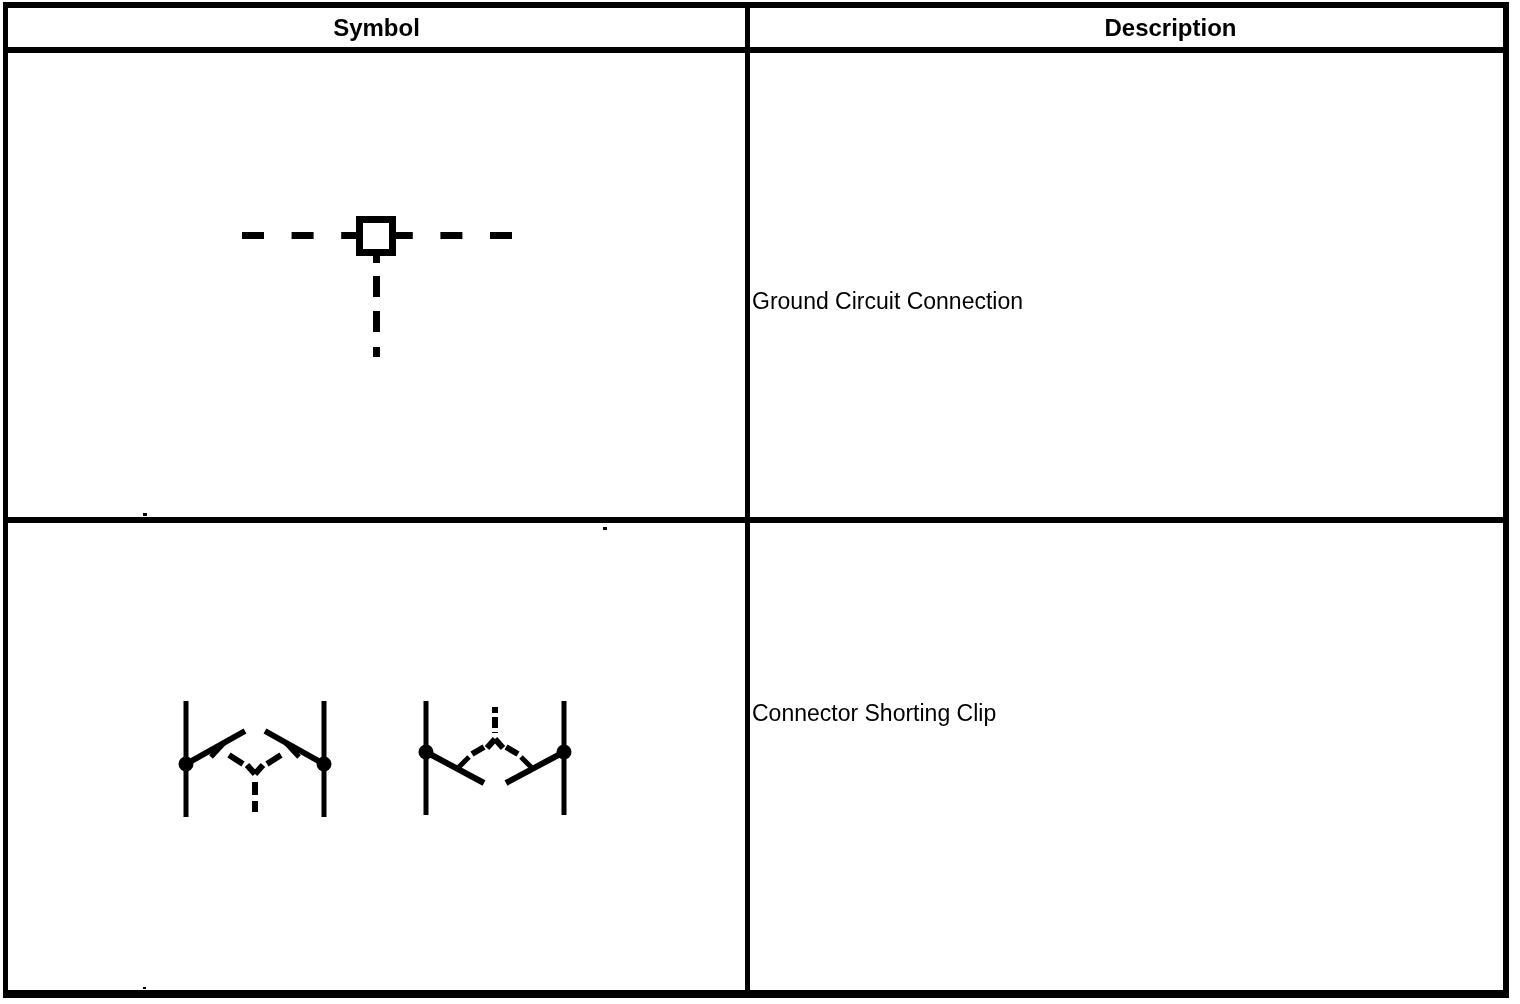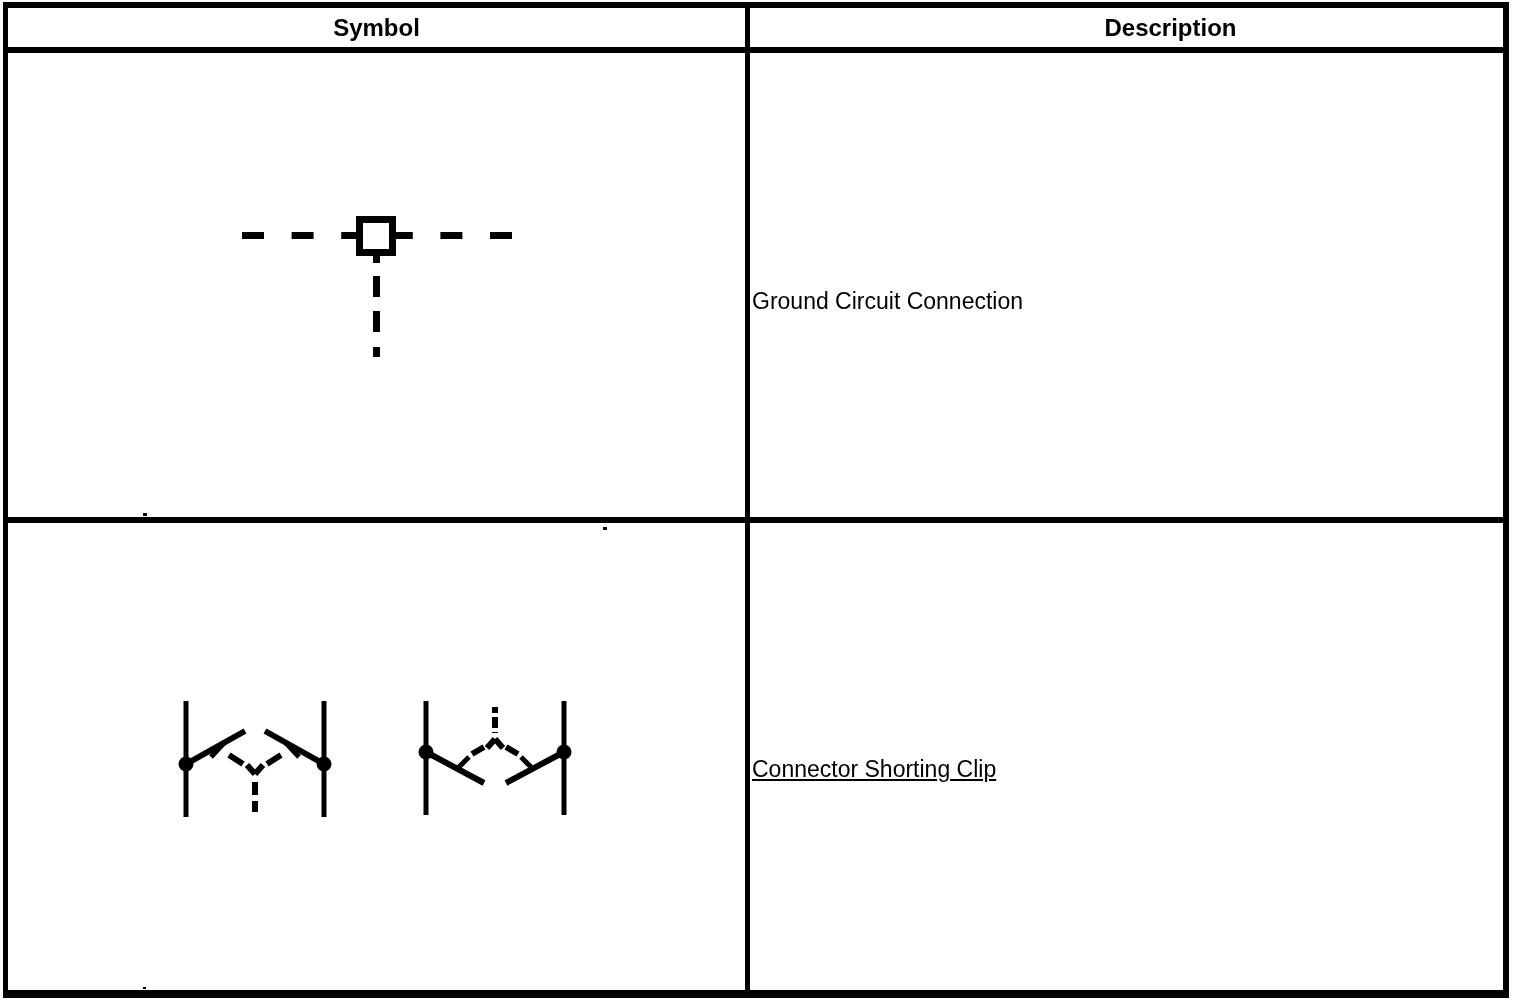--- a/index.html
+++ b/index.html
@@ -51,21 +51,21 @@
   .desc-header  { left: 750px; width: 841px; }
   .desc-text {
     position: absolute;
     left: 752px;
     width: 740px;
     font-size: 23px;
     line-height: 27px;
     color: #000;
   }
   .desc-row1 { top: 288px; }
-  .desc-row2 { top: 756px; text-decoration: underline; }
+  .desc-row2 { top: 700px; }
   .symbol-layer {
     position: absolute;
     left: 0; top: 0;
     width: 1520px;
     height: 1004px;
     pointer-events: none;
   }
   .symbol-layer * { stroke-linecap: butt; }
 </style>
 </head>

